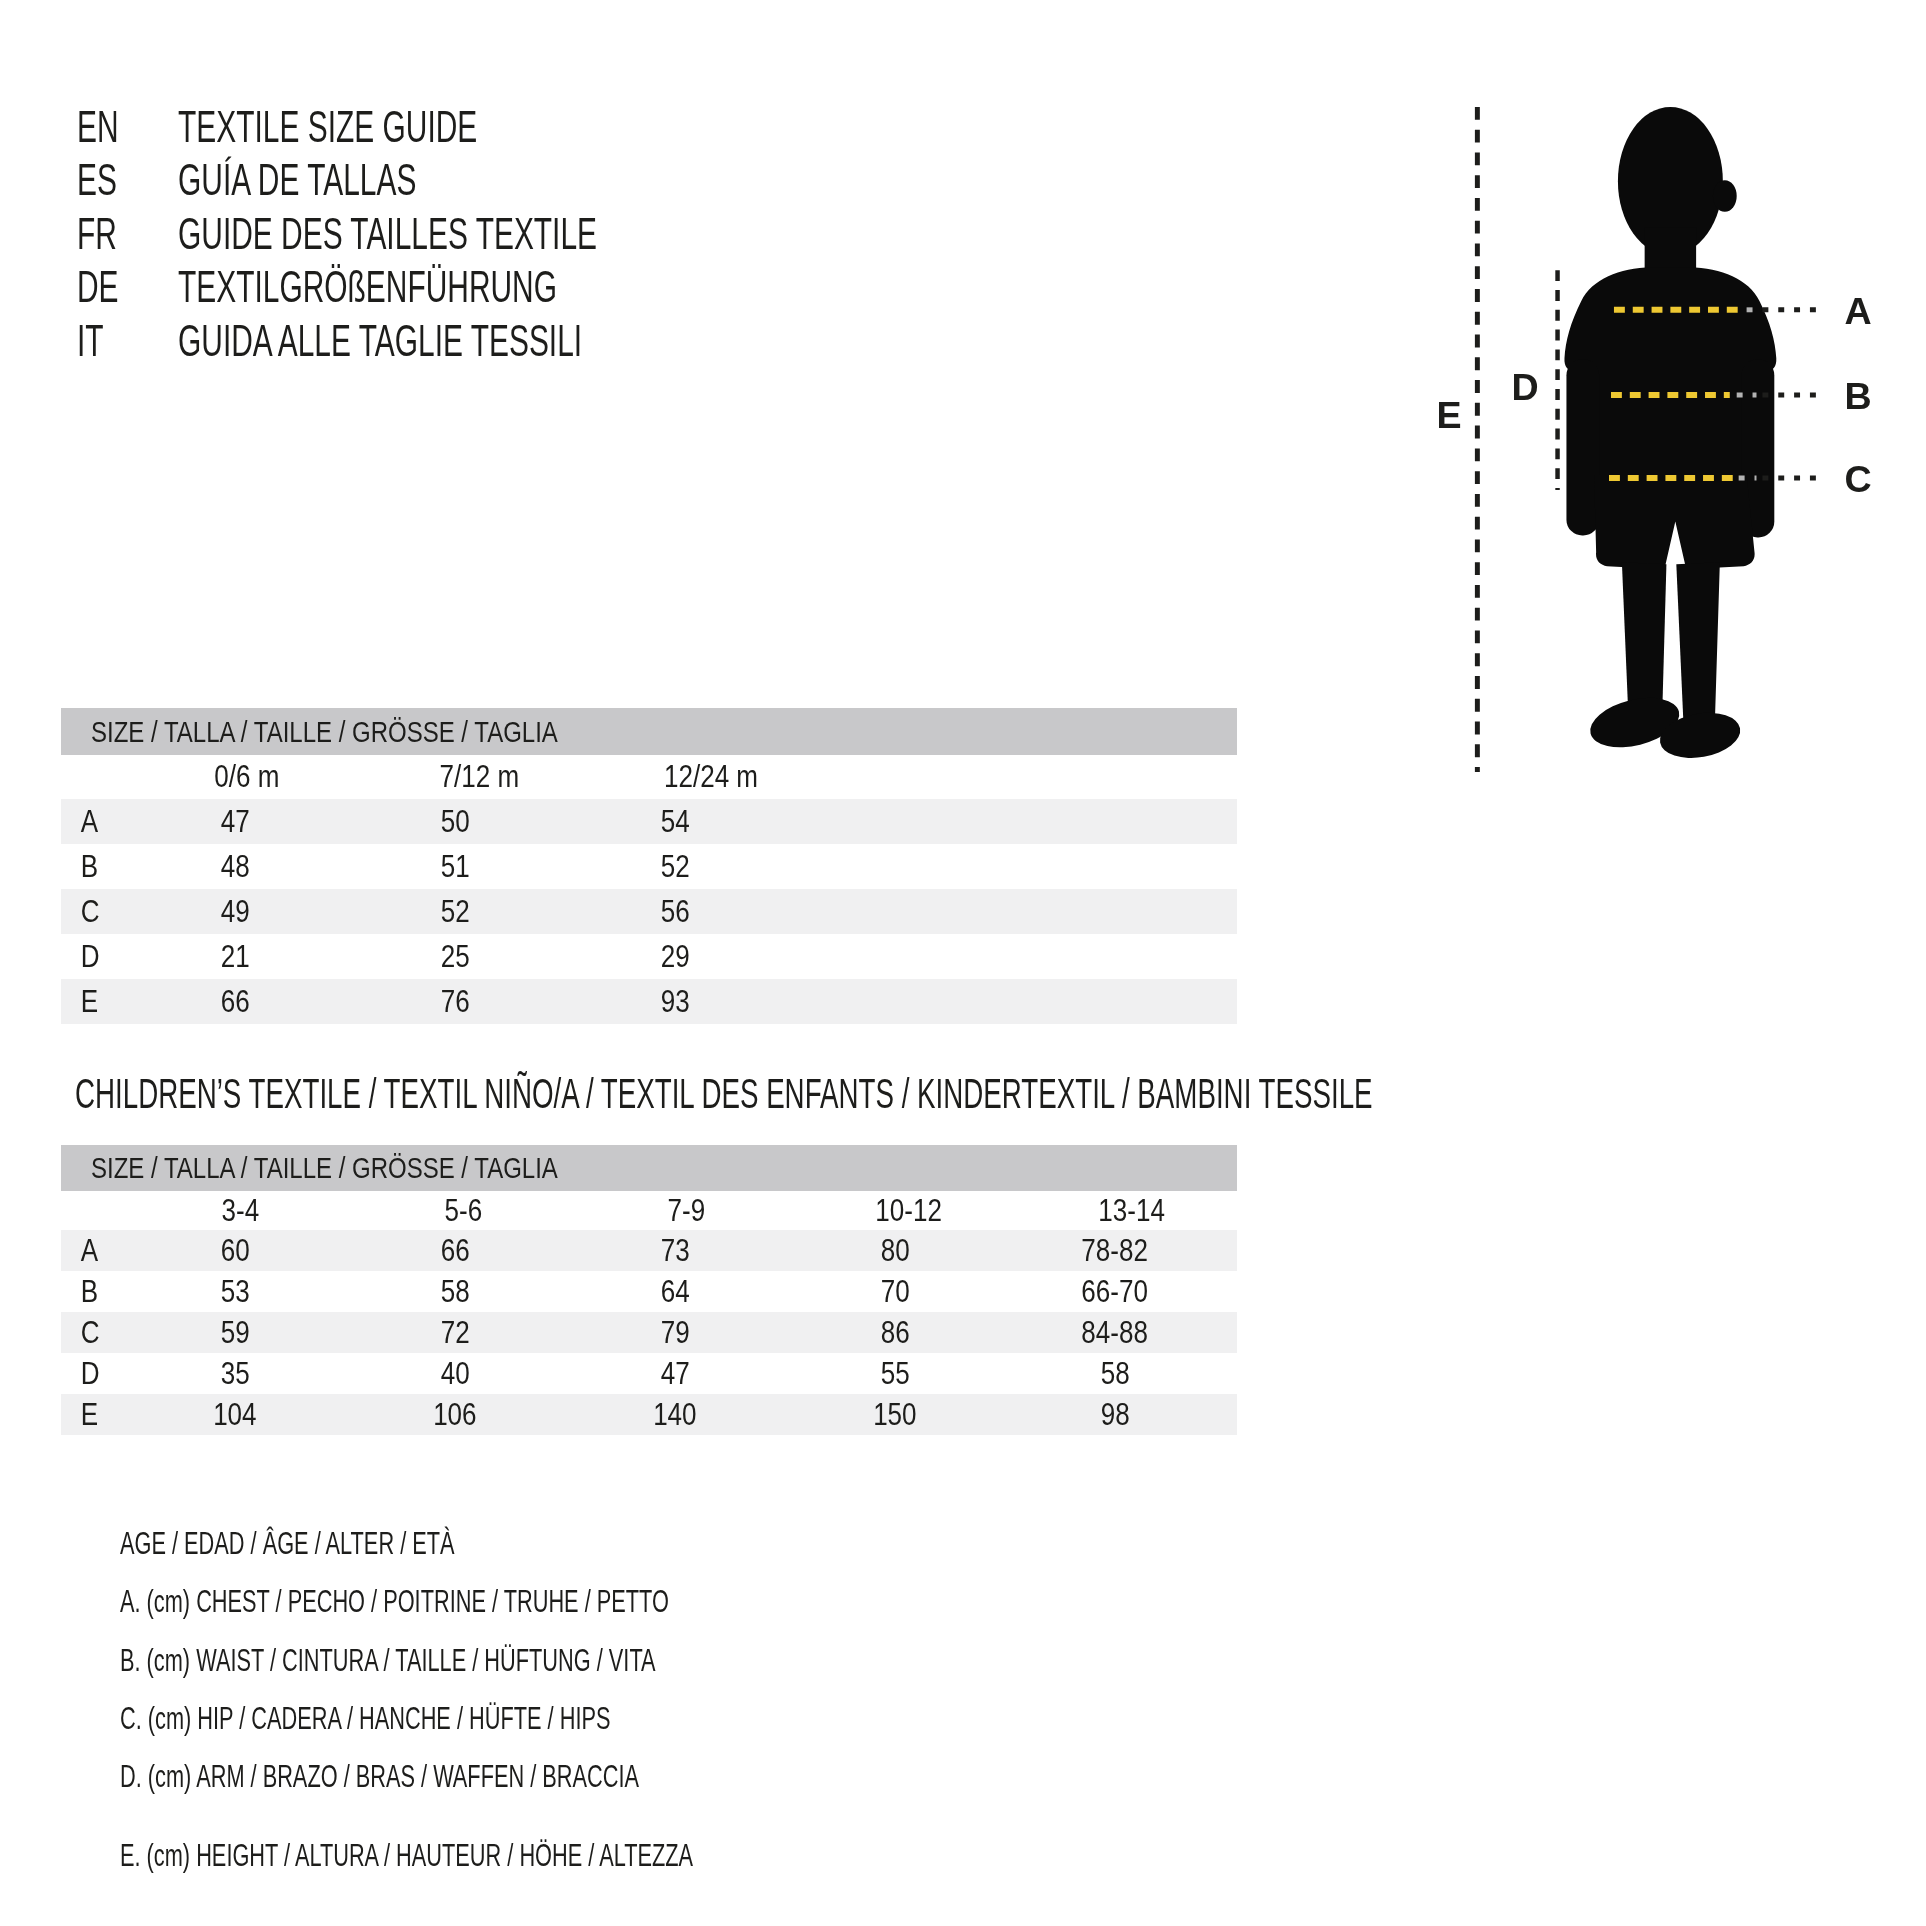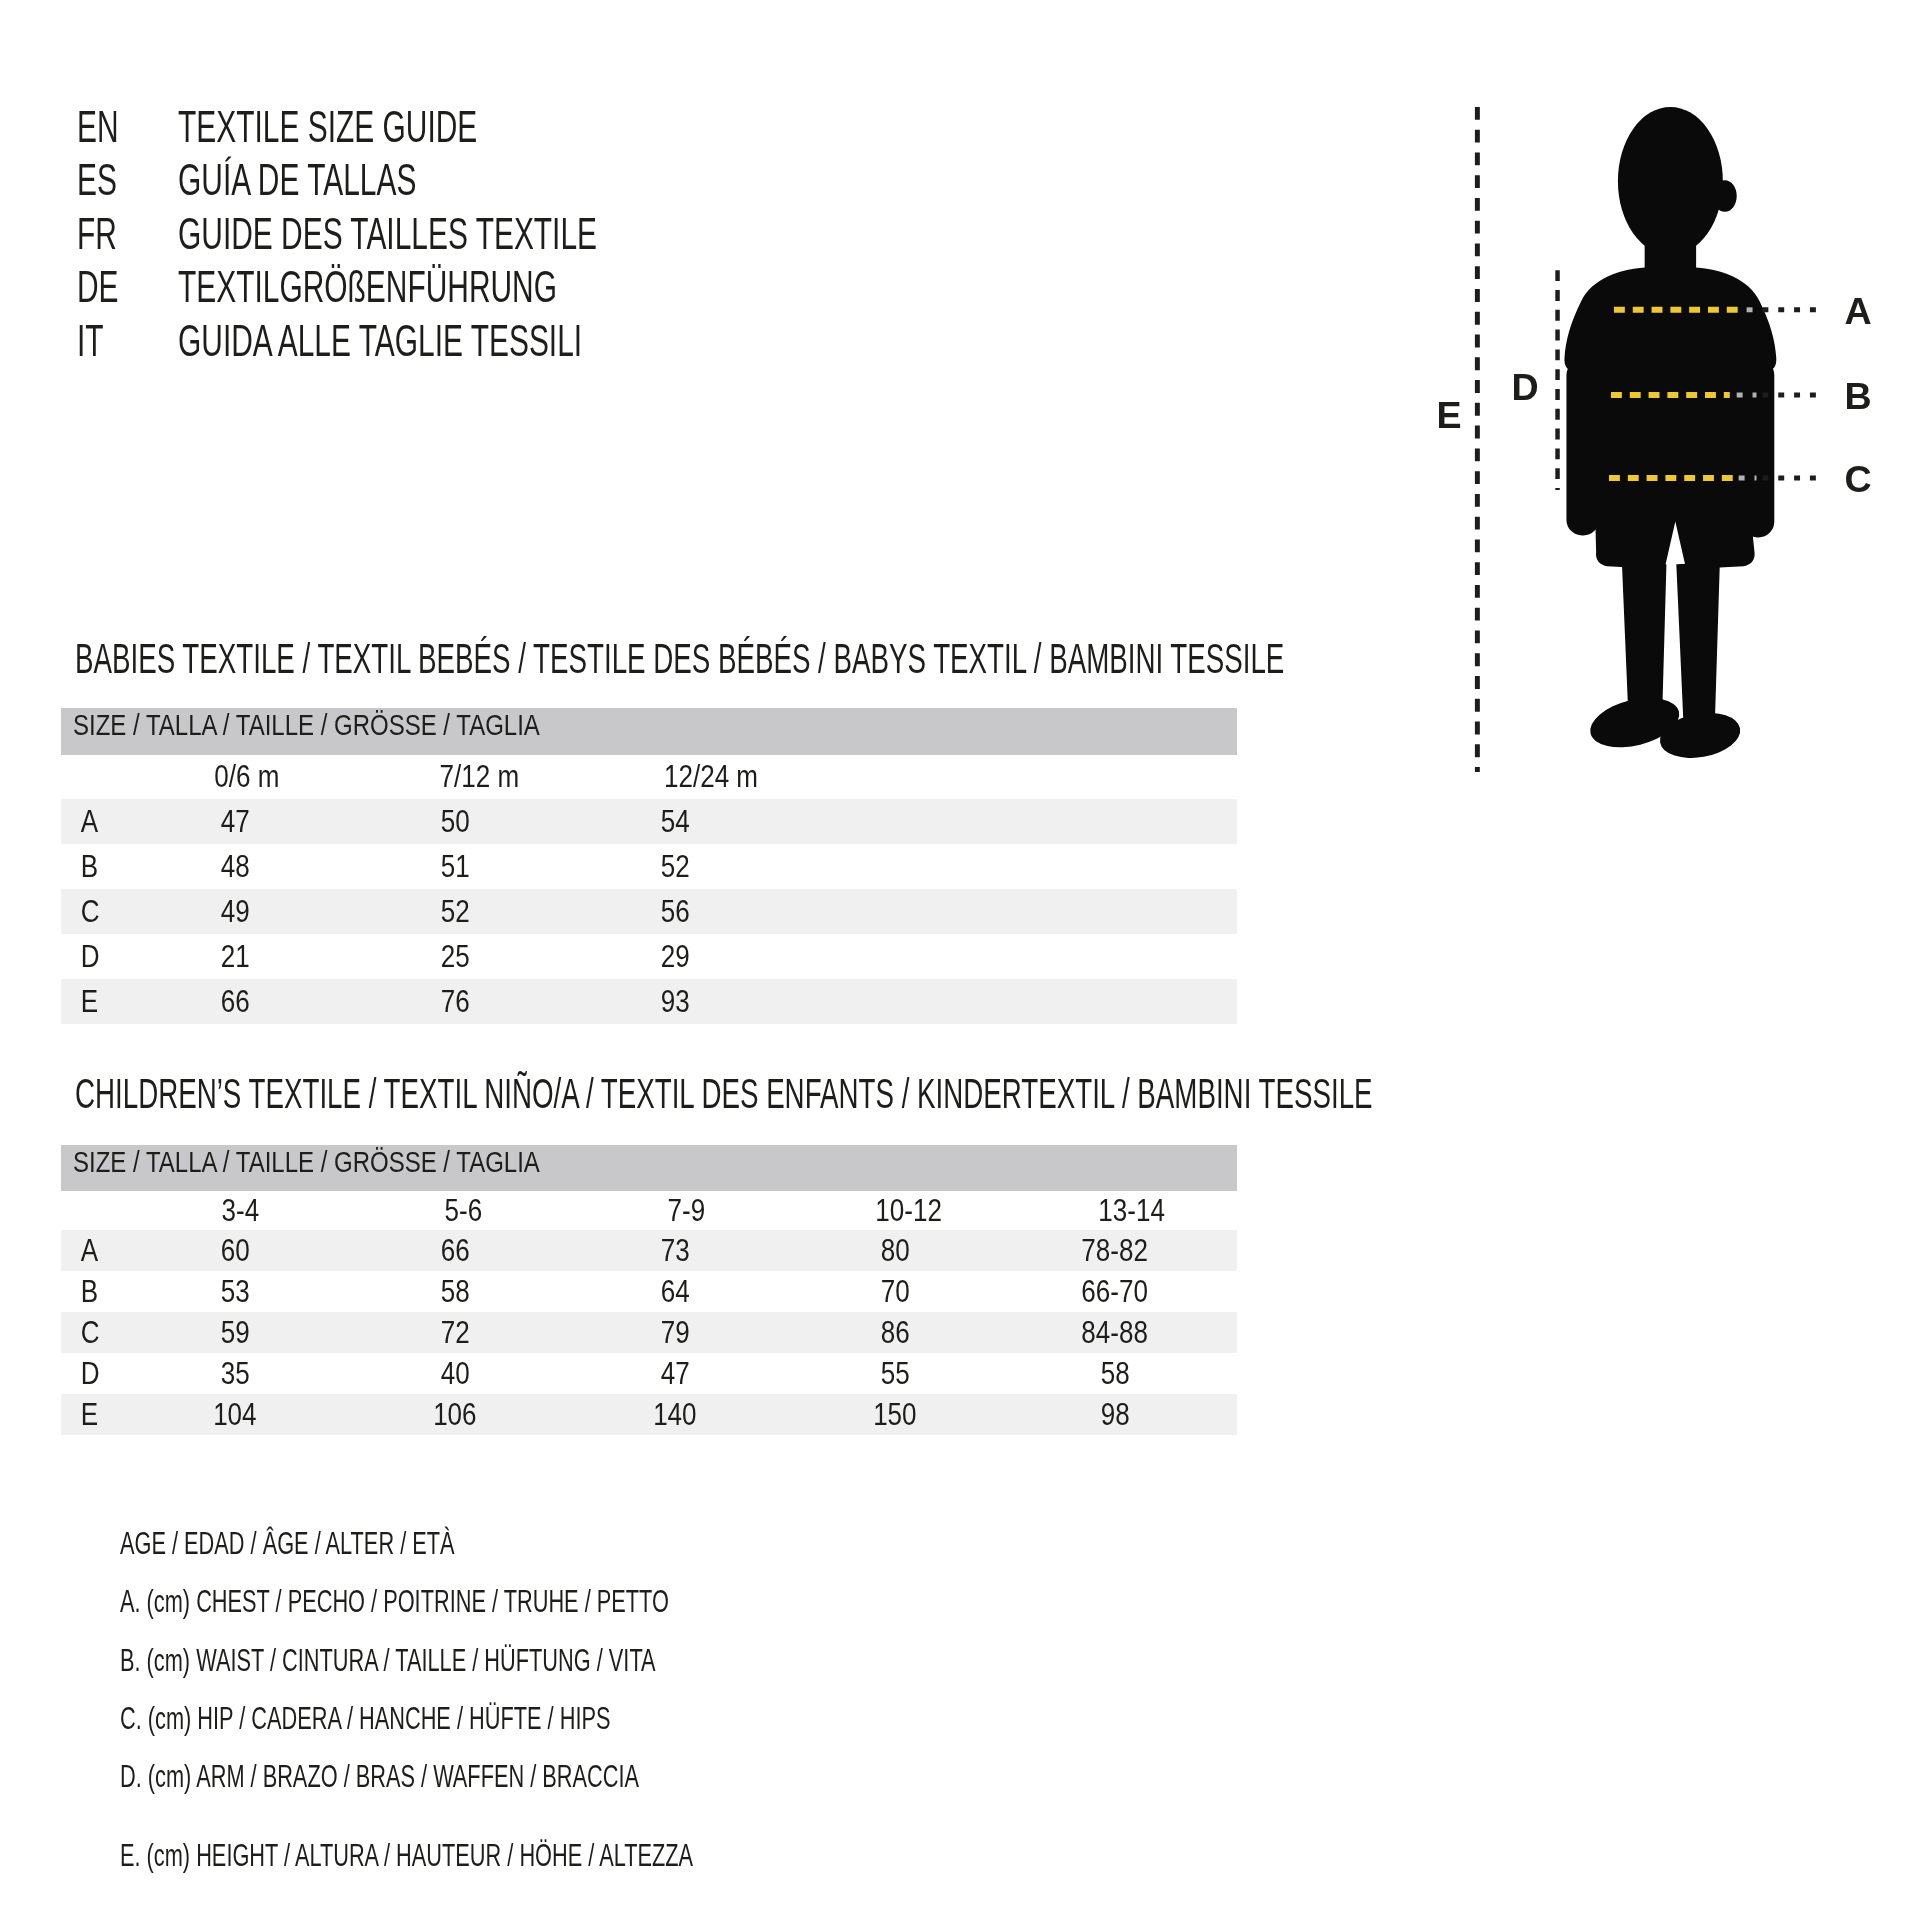--- a/index.html
+++ b/index.html
@@ -22,22 +22,22 @@
   .lang-row  { position:absolute; left:77px; height:46px; line-height:46px; font-size:44px; }
   .lang-code { position:absolute; left:0; }
   .lang-title{ position:absolute; left:101px; }
 
   
   .section-heading { position:absolute; left:75px; font-size:42px; line-height:42px; }
 
   
   .size-table { position:absolute; left:61px; width:1176px; }
   .size-bar {
-    display:flex; 
-    background:#c8c8ca; padding-left:12px; box-sizing:border-box;
+    display:flex; align-items:center;
+    background:#c8c8ca; padding-left:30px; box-sizing:border-box;
     font-size:30px;
   }
   .bar-b { height:47px; }
   .bar-c { height:46px; }
   .col-row   { display:flex; align-items:center; font-size:31px;gap:12px; }
   .colrow-b  { height:44px; }
   .colrow-c  { height:39px; }
   .t-row     { display:flex; align-items:center; font-size:31px; }
   .trow-b    { height:45px; }
   .trow-c    { height:41px; }
@@ -114,23 +114,20 @@
       <line x1="350" y1="403" x2="414" y2="403" stroke="#1d1d1b" stroke-width="5" stroke-dasharray="6 10"></line>
 
       <text class="svg-label" x="433" y="247">A</text>
       <text class="svg-label" x="433" y="333">B</text>
       <text class="svg-label" x="433" y="417">C</text>
       <text class="svg-label" x="124" y="324" text-anchor="end">D</text>
       <text class="svg-label" x="46" y="352" text-anchor="end">E</text>
     </svg>
   </div>
 
-  <div class="section-heading" style="top:638px">
-    <span class="cx">BABIES TEXTILE / TEXTIL BEBÉS / TESTILE DES BÉBÉS / BABYS TEXTIL / BAMBINI TESSILE</span>
-  </div>
 
   <div class="size-table" style="top:708px">
     <div class="size-bar bar-b">
       <span class="cx80">SIZE / TALLA / TAILLE / GRÖSSE / TAGLIA</span>
     </div>
     <div class="col-row colrow-b">
       <div class="letter-cell"></div>
       <div class="data-cell"><span class="cxc">0/6 m</span></div>
       <div class="data-cell"><span class="cxc">7/12 m</span></div>
       <div class="data-cell"><span class="cxc">12/24 m</span></div>

